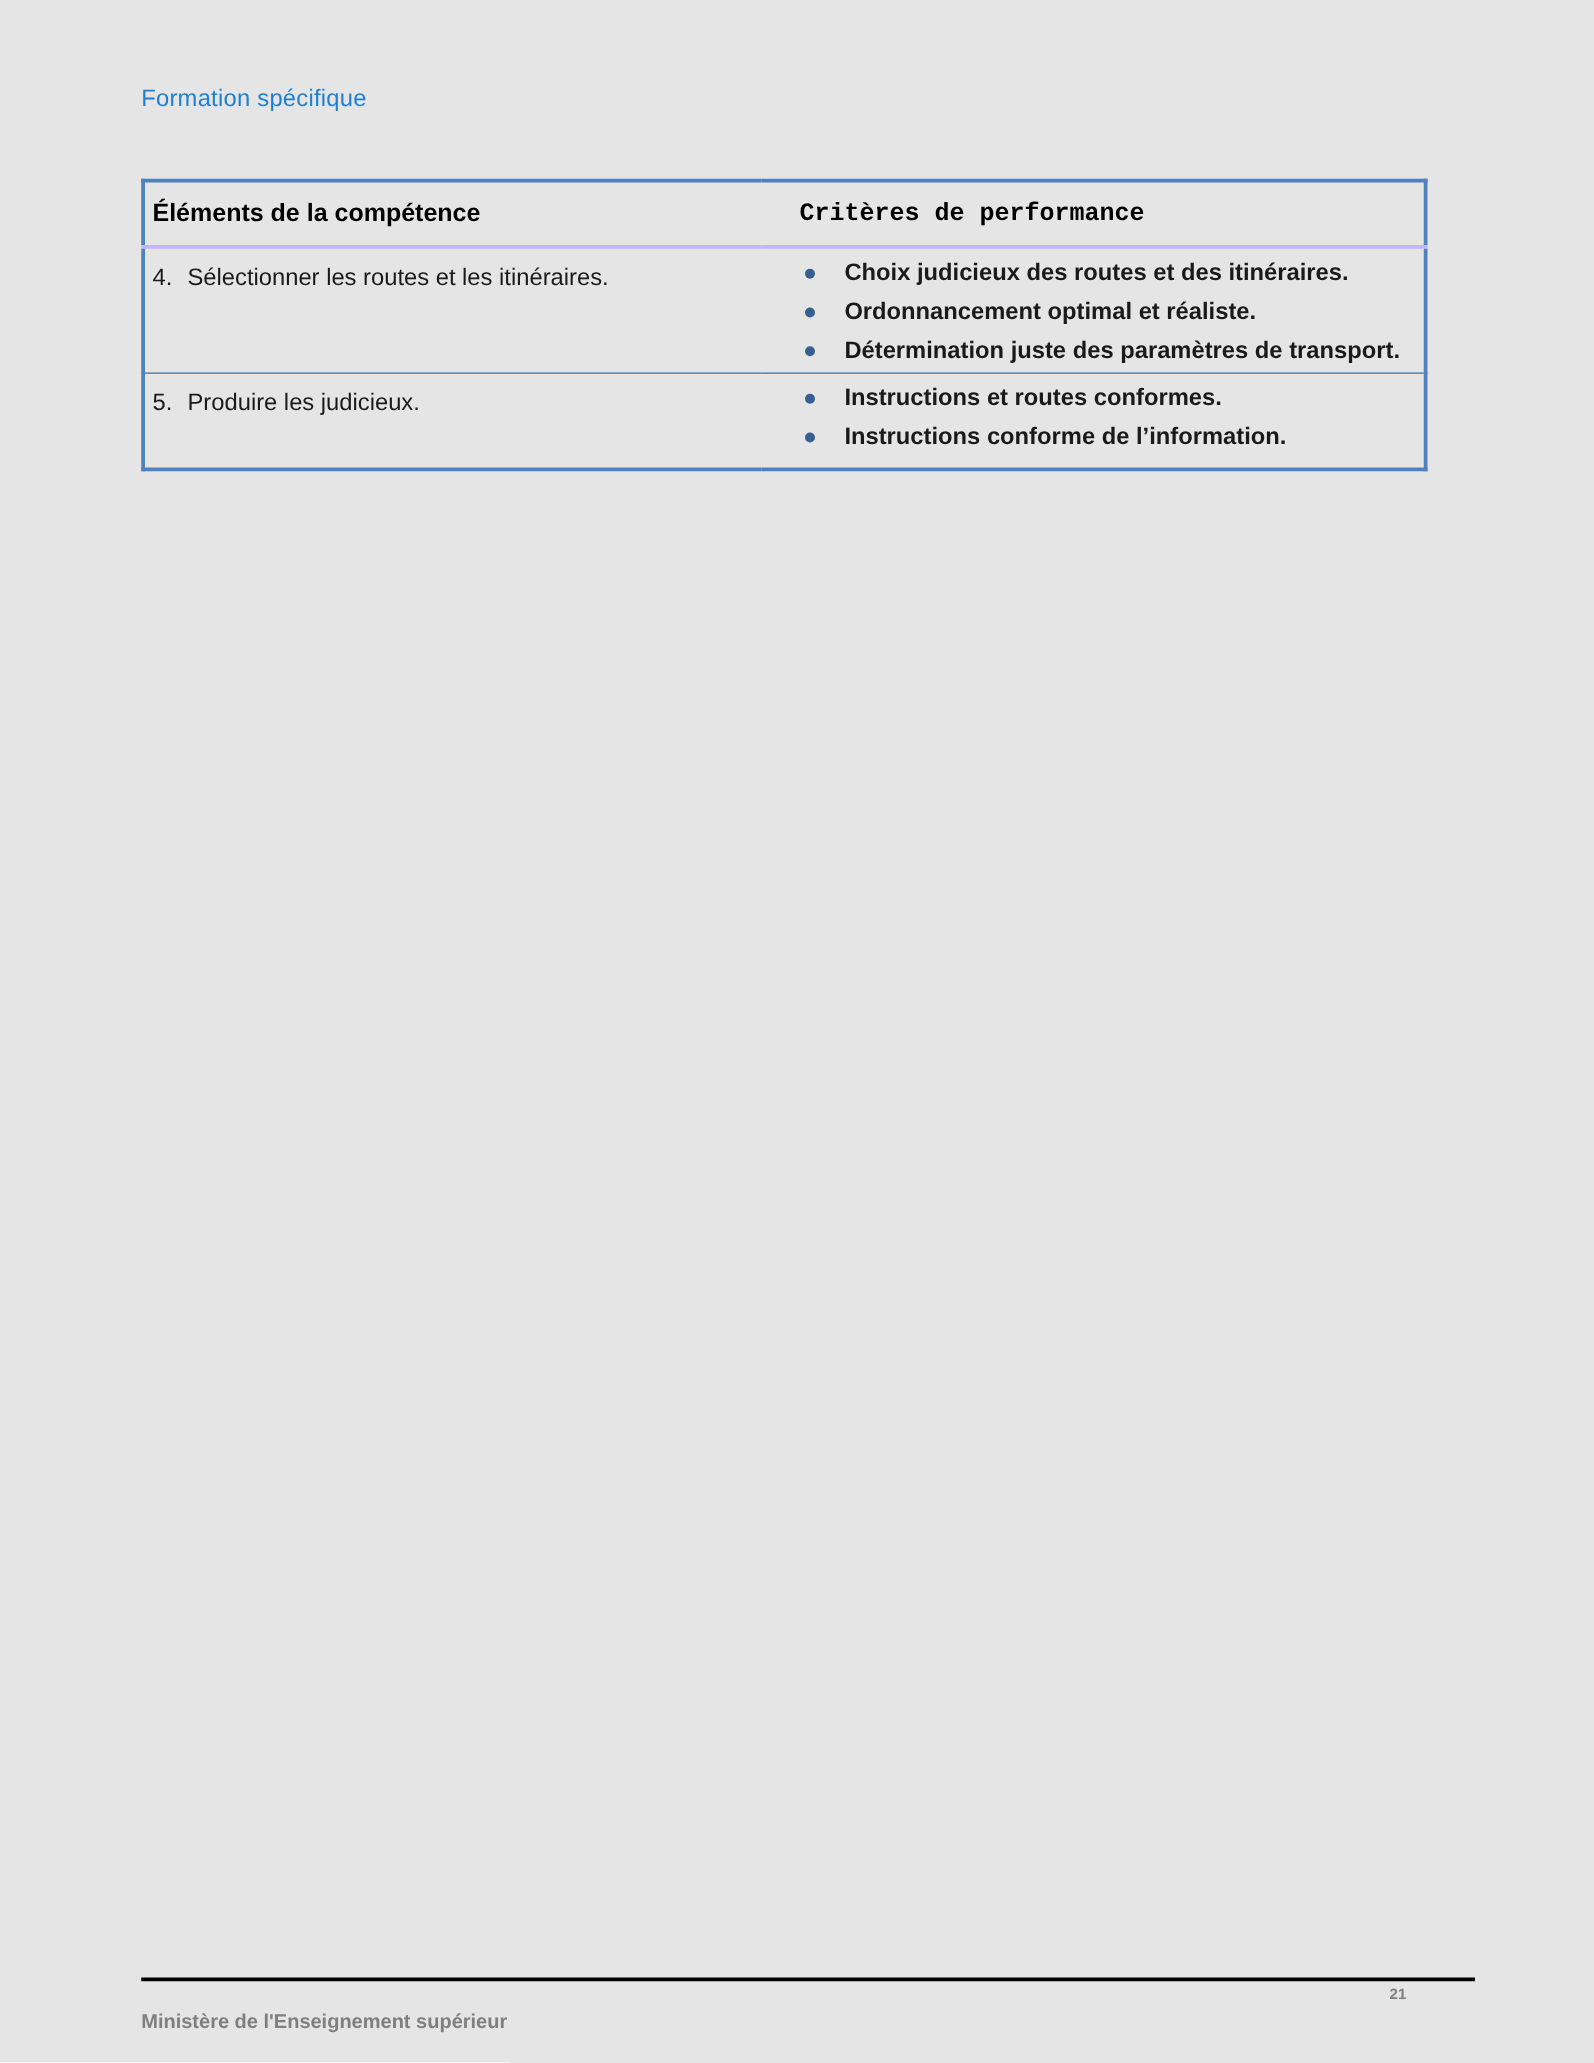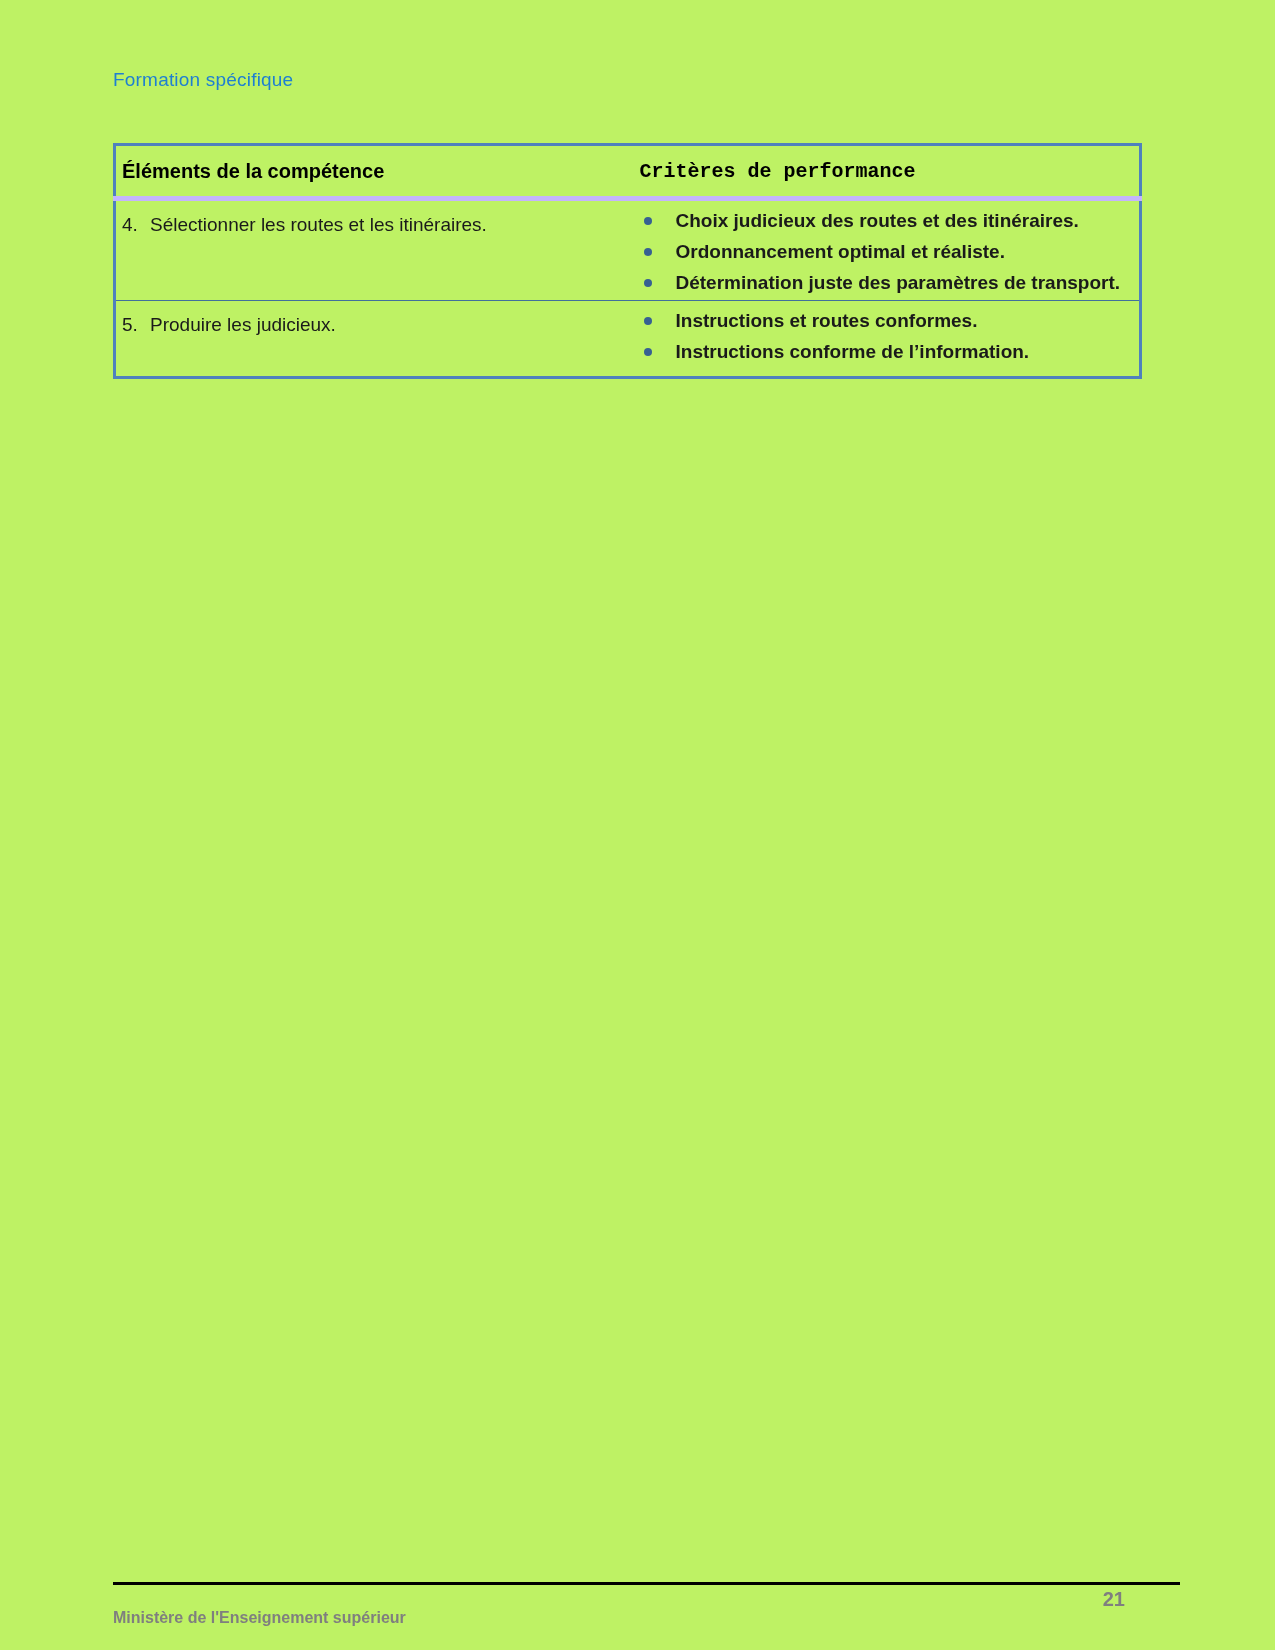--- a/index.html
+++ b/index.html
@@ -4,21 +4,21 @@
 <style>
   html, body {
     margin: 0;
     padding: 0;
     background: #ffffff;
   }
   .page {
     position: relative;
     width: 1275px;
     height: 1650px;
-    background: #bef264;
+    background: #e5e5e5;
     font-family: "Liberation Sans", "DejaVu Sans", sans-serif;
     color: #1a1a1a;
     overflow: hidden;
   }
 
   
   .section-heading {
     position: absolute;
     left: 113px;
     top: 69px;
@@ -44,21 +44,21 @@
     padding: 0;
     vertical-align: top;
     text-align: left;
   }
   .comp-table thead th {
     height: 50px;
     vertical-align: middle;
     font-size: 20px;
     font-weight: 700;
     color: #000000;
-    border-bottom: 5px solid #c4b5fd;
+    border-bottom: 3px solid #c4b5fd;
   }
   .comp-table thead th.h-left  { padding-left: 6px; }
   .comp-table thead th.h-right { padding-left: 31px; font-family: Liberation Mono, monospace; }
 
   .comp-table tbody tr.row-1 td { height: 99px; border-bottom: 1px solid #41719c; }
   .comp-table tbody tr.row-2 td { height: 75px; }
 
   .cell-element {
     padding: 9px 8px 0 6px;
     line-height: 30px;
@@ -107,21 +107,21 @@
     font-weight: 700;
     color: #7f7f7f;
     margin-top: 21px;
   }
   .footer-page-number {
     position: absolute;
     left: 1045px;
     top: 1588px;
     width: 80px;
     text-align: right;
-    font-size: 20px;
+    font-size: 12px;
     font-weight: 700;
     color: #7f7f7f;
   }
 </style>
 </head>
 <body>
 
 <div class="page">
 
   <div class="section-heading">Formation spécifique</div>

